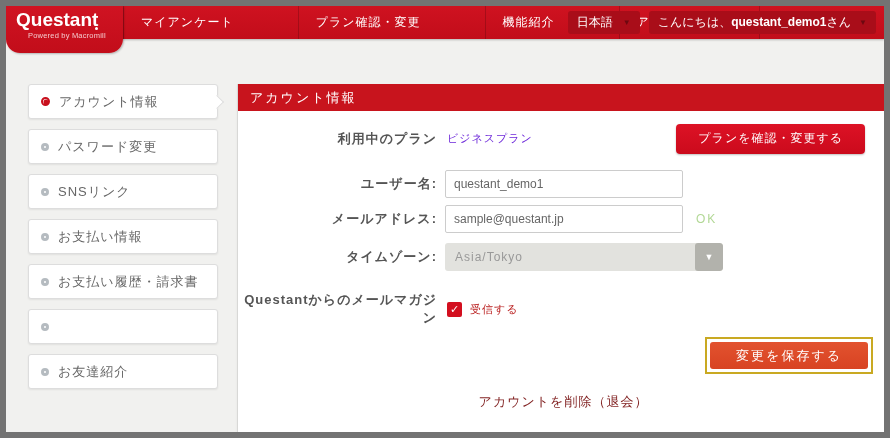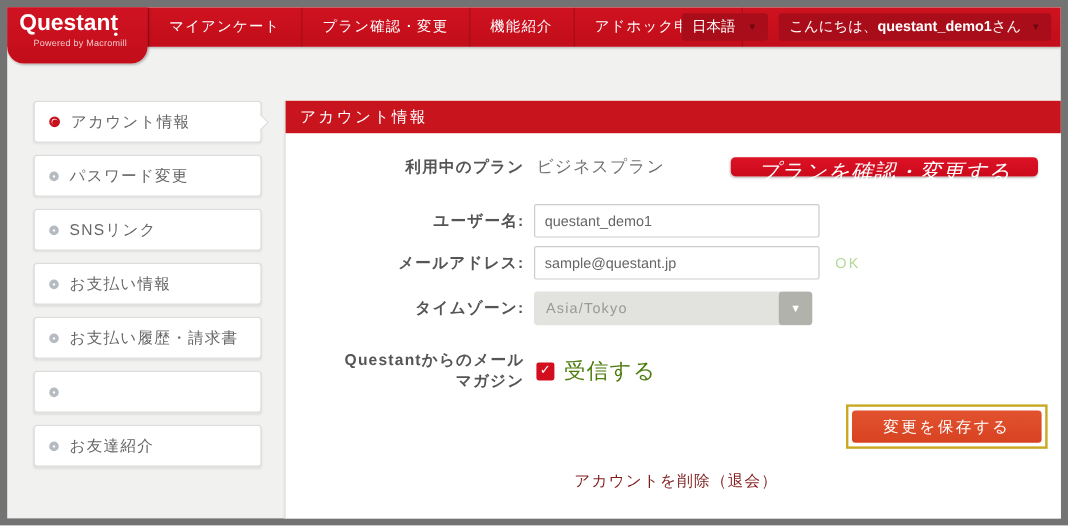--- a/index.html
+++ b/index.html
@@ -19,21 +19,21 @@
     position:absolute; left:0; top:0; width:117px; height:47px; z-index:3;
     background:linear-gradient(#d01322,#c20d1a);
     border-radius:0 0 14px 14px;
     box-shadow:1px 1px 2px rgba(0,0,0,.25);
     padding:3px 0 0 10px;
   }
   .brand { position:relative; display:inline-block; color:#fff; font-size:19px; font-weight:bold; letter-spacing:0; line-height:22px; }
   .brand::after { content:""; position:absolute; right:0px; bottom:1px; width:3px; height:3px; background:#fff; border-radius:50%; }
   .tagline { color:#f4c9cc; font-size:7.5px; padding-left:12px; letter-spacing:.2px; }
 
-  .nav { position:absolute; left:117px; top:0; height:33px; display:flex; }
+  .nav { position:absolute; left:117px; top:0; height:33px; display:flex;gap:47px; }
   .nav-item {
     height:33px; line-height:33px; padding:0 17px;
     color:#fff; font-size:12px; letter-spacing:1px; cursor:pointer;
     border-left:1px solid rgba(0,0,0,.18); 
   }
   .nav-item:last-child { border-right:1px solid rgba(0,0,0,.18); }
 
   .top-right { position:absolute; right:8px; top:5px; display:flex; gap:9px; z-index:4; }
   .chip {
     height:23px; display:flex; align-items:center; gap:8px;
@@ -72,60 +72,59 @@
     position:absolute; left:231px; top:78px; width:653px; height:349px;
     background:#fff; border:1px solid #d8d8d6; border-top:none;
     box-shadow:0 1px 2px rgba(0,0,0,.06);
   }
   .panel-header {
     height:27px; background:#c8141d; color:#fff;
     font-size:13px; letter-spacing:2px; line-height:27px; padding-left:12px;
   }
   .panel-body { padding-top:13px; }
   .frow { display:flex; align-items:center; }
-  .flabel { width:199px; text-align:right; color:#555; font-size:13px; font-weight:bold; letter-spacing:1px; flex:0 0 auto;padding-left:43px; }
-  .fvalue { margin-left:10px; color:#737373; font-size:14px; letter-spacing:1px; }
+  .flabel { width:199px; text-align:right; color:#555; font-size:13px; font-weight:bold; letter-spacing:1px; flex:0 0 auto; }
+  .fvalue { margin-left:10px; color:#6d28d9; font-size:11px; letter-spacing:1px; }
 
   .row-plan { height:29px; }
   .btn-plan {
-    margin-left:auto; margin-right:24px; height:16px; padding:0 22px;
+    margin-left:auto; margin-right:24px; height:30px; padding:0 22px;
     background:linear-gradient(#dd1225,#cb0a1c); border:none; border-radius:4px;
-    color:#fff; font-size:18px; letter-spacing:1px; cursor:pointer;
+    color:#fff; font-size:12px; letter-spacing:1px; cursor:pointer;
     box-shadow:0 1px 2px rgba(0,0,0,.25);
     font-family:inherit;
-    font-style:italic;
   }
 
   .row-user { margin-top:17px; }
   .row-mail { margin-top:7px; }
   .text-input {
     margin-left:8px; width:238px; height:28px; border:1px solid #ccc; border-radius:2px;
     padding:0 8px; font-size:12px; color:#666; background:#fff; font-family:inherit;
   }
   .ok-badge { margin-left:13px; color:#b2d896; font-size:12px; letter-spacing:2px; }
 
   .row-tz { margin-top:10px; }
   .select-box {
-    margin-left:8px; width:232px; height:28px; background:#e2e2de; border-radius:3px;
+    margin-left:8px; width:278px; height:28px; background:#e2e2de; border-radius:3px;
     display:flex; align-items:center; cursor:pointer; overflow:hidden;
   }
   .select-box .sel-text { flex:1; padding-left:10px; color:#999; font-size:12px; letter-spacing:1px; }
   .sel-arrow {
     width:28px; height:28px; background:#b2b2ac; border-radius:3px;
     display:flex; align-items:center; justify-content:center;
     color:#fff; font-size:9px;
   }
 
   .row-news { margin-top:20px; }
   .checkbox {
     margin-left:10px; width:15px; height:15px; background:#d30f1f; border-radius:2px;
     display:flex; align-items:center; justify-content:center;
     color:#fff; font-size:11px; font-weight:bold; cursor:pointer; line-height:1;
   }
-  .check-label { margin-left:8px; color:#4d7c0f; font-size:18px; letter-spacing:1px; }
+  .check-label { margin-left:8px; color:#b91c1c; font-size:11px; letter-spacing:1px; }
 
   .row-save { margin-top:10px; display:flex; justify-content:flex-end; padding-right:16px; }
   .save-wrap { border:2px solid #c9a922; background:#fff; padding:3px; }
   .btn-save {
     height:27px; padding:0 26px; background:linear-gradient(#e2522f,#d84322);
     border:none; border-radius:3px; color:#fff; font-size:13px; letter-spacing:2px;
     cursor:pointer; font-family:inherit;
   }
 
   .row-delete { margin-top:18px; text-align:center; }

